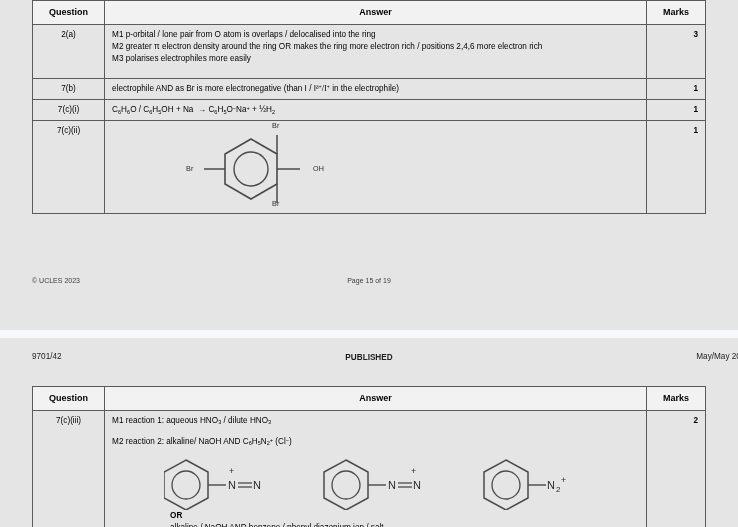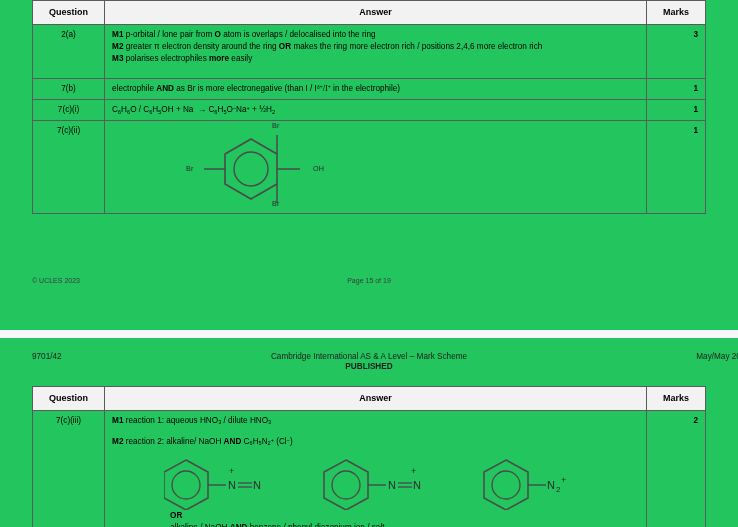--- a/index.html
+++ b/index.html
@@ -12,21 +12,21 @@
     height: 527px;
     position: relative;
     font-family: "Liberation Sans", sans-serif;
     color: #000000;
     overflow: hidden;
   }
   .page {
     position: absolute;
     left: 0;
     width: 738px;
-    background: #22c55e;
+    background: #e5e5e5;
   }
   #page-top { top: 0; height: 330px; }
   #page-gap {
     position: absolute;
     left: 0;
     top: 330px;
     width: 738px;
     height: 8px;
     background: #f6f8fb;
   }
@@ -66,21 +66,21 @@
   td.m {
     text-align: right;
     font-weight: bold;
     font-size: 8.4px;
     padding-top: 6px;
     padding-right: 9px;
   }
   td.a { text-align: left; }
 
   .ln { display: block; white-space: nowrap; }
-  b { font-weight: bold; }
+  b { font-weight: normal; }
   sub { font-size: 0.68em; vertical-align: -0.25em; }
   sup { font-size: 0.68em; vertical-align: 0.42em; }
   .serif { font-family: "Liberation Serif", serif; }
 
   
   .foot {
     position: absolute;
     top: 277px;
     width: 738px;
     font-size: 7px;
@@ -205,21 +205,20 @@
   </div>
 </div>
 
 <div id="page-gap"></div>
 
 <div class="page" id="page-bottom">
 
   <div class="hdr">
     <span class="hl">9701/42</span>
     <span class="hc">
-      <span>Cambridge International AS &amp; A Level – Mark Scheme</span>
       <span class="pub">PUBLISHED</span>
     </span>
     <span class="hr">May/May 2023</span>
   </div>
 
   <div class="tbl-bottom-wrap">
   <table class="ms">
     <colgroup>
           <col class="c-q">
           <col class="c-a">

